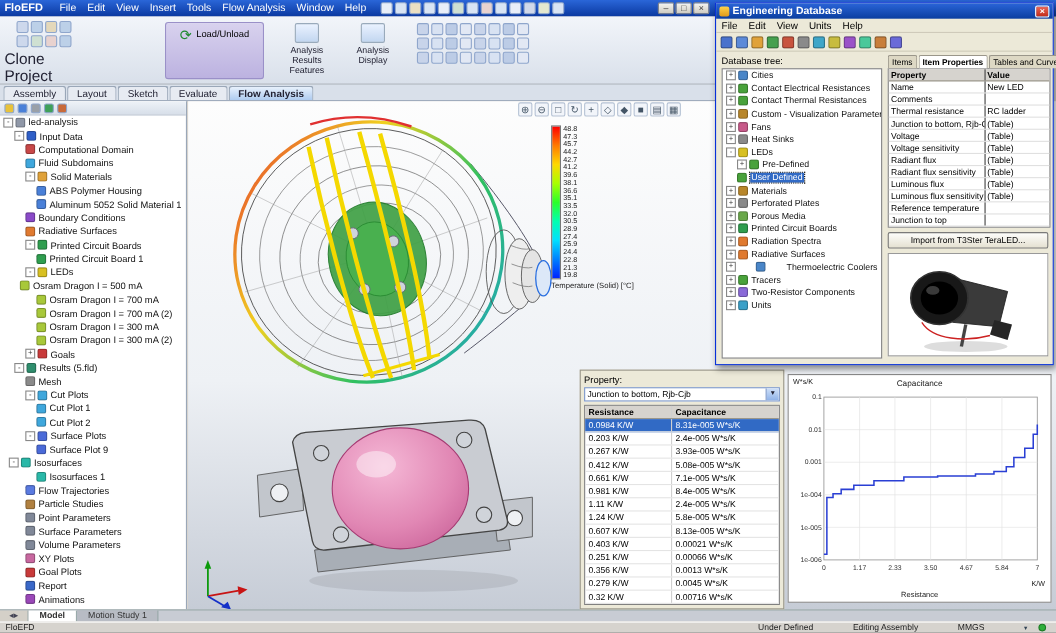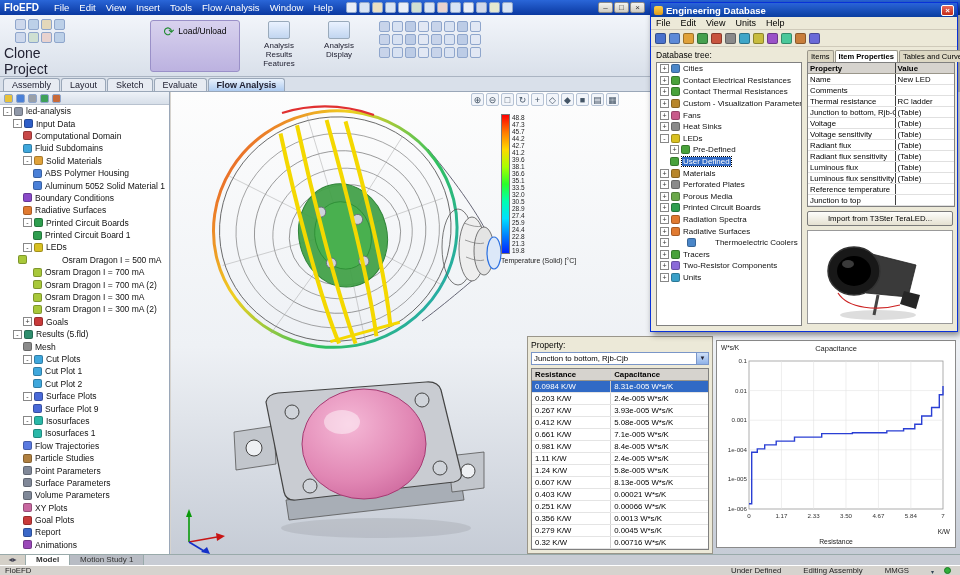--- a/index.html
+++ b/index.html
@@ -136,21 +136,21 @@
 
   
   .model-tabs{position:absolute;left:0;top:554px;width:960px;height:11px;background:#c8ccd4;
     border-top:1px solid #9aa;display:flex;align-items:stretch;font-size:8px;}
   .mt-arrows{width:26px;text-align:center;color:#445;background:#d4d0c8;border-right:1px solid #9aa;
     line-height:10px;}
   .mtab{padding:0 10px;line-height:10px;background:#b8bcc4;border-right:1px solid #9aa;color:#333;}
   .mtab.active{background:#fff;font-weight:bold;}
   .statusbar{position:absolute;left:0;top:565px;width:960px;height:10px;background:#d6d3ce;
     border-top:1px solid #fff;display:flex;align-items:center;font-size:7.8px;padding:0 5px;color:#222;}
-  .sb-right{margin-left:auto;display:flex;gap:22px;align-items:flex-end;margin-right:10px;}
+  .sb-right{margin-left:auto;display:flex;gap:36px;align-items:flex-end;margin-right:10px;}
   .sb-caret{font-size:6px;color:#345;}
   .sb-dot{width:7px;height:7px;border-radius:50%;background:#2fae3a;border:1px solid #1a7a22;margin-right:4px;}
 
   
   .watermark{position:absolute;left:2px;top:0;z-index:30;display:flex;gap:4px;pointer-events:none;}
   .wm-logo{width:34px;height:34px;background:#e02a1a;border-radius:4px;margin-top:13px;position:relative;
     box-shadow:1px 1px 2px rgba(0,0,0,.4);}
   .wm-logo::after{content:"";position:absolute;inset:6px;border:4px solid #fff;border-radius:50% 50% 50% 2px;}
   .wm-text{margin-top:14px;}
   .wm-name{font-size:15px;font-weight:bold;color:#fff;letter-spacing:1px;
@@ -316,21 +316,21 @@
         </div>
         <div class="tree-row" style="padding-left: 33px;">
           <span class="tree-ic" style="background: rgb(47, 158, 79);"></span>
           <span class="tree-lb">Printed Circuit Board 1</span>
         </div>
         <div class="tree-row" style="padding-left: 23px;">
           <span class="expander">-</span>
           <span class="tree-ic" style="background: rgb(216, 192, 34);"></span>
           <span class="tree-lb">LEDs</span>
         </div>
-        <div class="tree-row" style="padding-left: 18px; gap: 32px;">
+        <div class="tree-row" style="padding-left: 18px;">
           <span class="tree-ic" style="background: rgb(168, 200, 58);"></span>
           <span class="tree-lb">Osram Dragon I = 500 mA</span>
         </div>
         <div class="tree-row" style="padding-left: 33px;">
           <span class="tree-ic" style="background: rgb(168, 200, 58);"></span>
           <span class="tree-lb">Osram Dragon I = 700 mA</span>
         </div>
         <div class="tree-row" style="padding-left: 33px; text-align: right;">
           <span class="tree-ic" style="background: rgb(168, 200, 58);"></span>
           <span class="tree-lb">Osram Dragon I = 700 mA (2)</span>
@@ -372,21 +372,21 @@
         </div>
         <div class="tree-row" style="padding-left: 23px;">
           <span class="expander">-</span>
           <span class="tree-ic" style="background: rgb(74, 106, 216);"></span>
           <span class="tree-lb">Surface Plots</span>
         </div>
         <div class="tree-row" style="padding-left: 33px;">
           <span class="tree-ic" style="background: rgb(74, 106, 216);"></span>
           <span class="tree-lb">Surface Plot 9</span>
         </div>
-        <div class="tree-row" style="padding-left: 23px;">
+        <div class="tree-row" style="padding-left: 8px;">
           <span class="expander">-</span>
           <span class="tree-ic" style="background: rgb(42, 184, 168);"></span>
           <span class="tree-lb">Isosurfaces</span>
         </div>
         <div class="tree-row" style="padding-left: 33px;">
           <span class="tree-ic" style="background: rgb(42, 184, 168);"></span>
           <span class="tree-lb">Isosurfaces 1</span>
         </div>
         <div class="tree-row" style="padding-left: 23px;">
           <span class="tree-ic" style="background: rgb(90, 122, 224);"></span>

